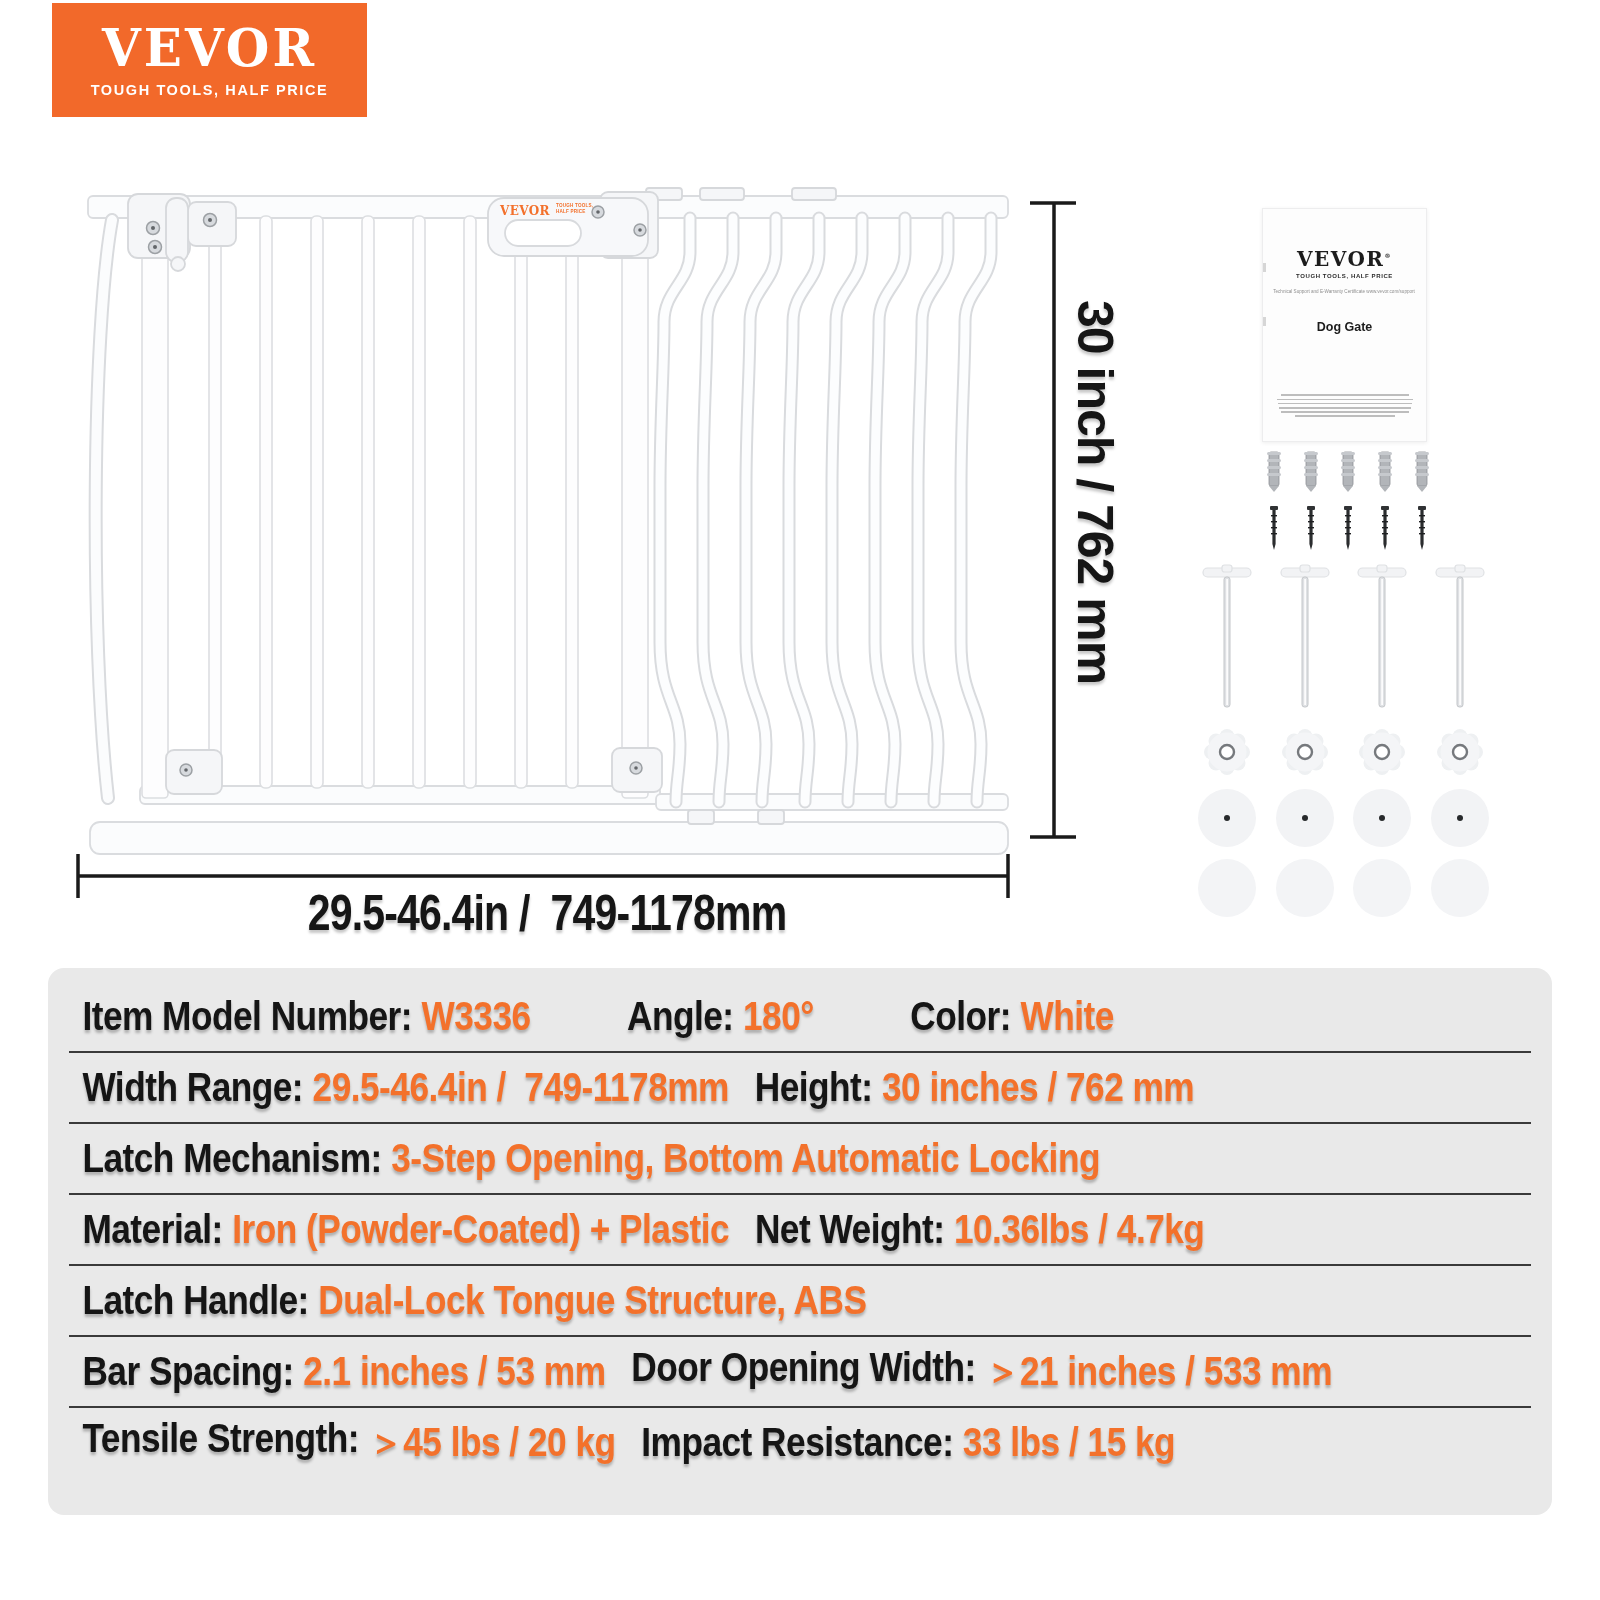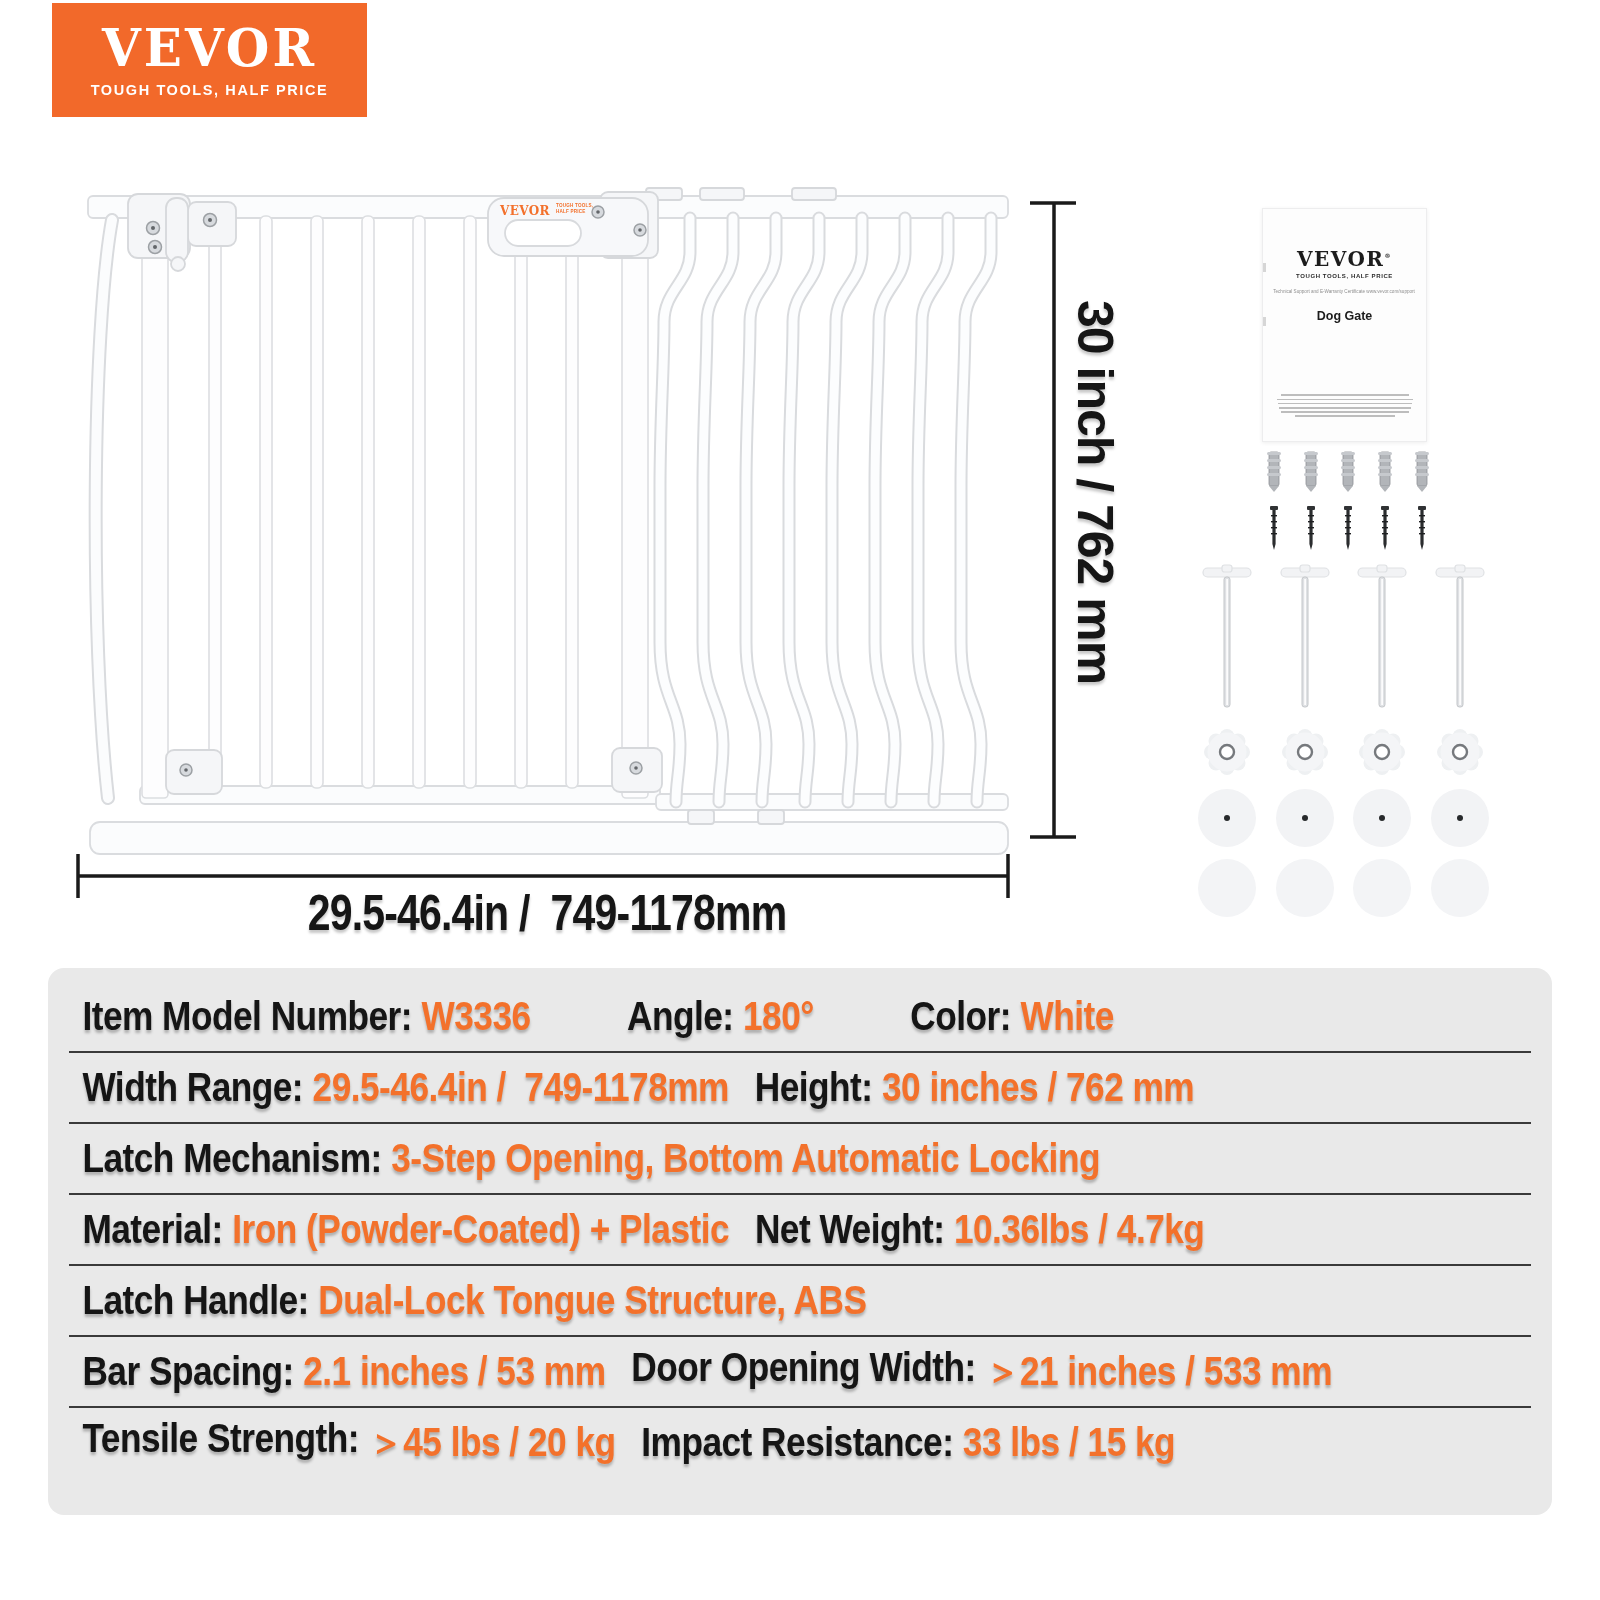--- a/index.html
+++ b/index.html
@@ -37,21 +37,21 @@
 
   
   .manual{position:absolute;left:1262px;top:208px;width:163px;height:232px;background:#fdfdfd;
     border:1px solid #ededee;box-shadow:0 1px 4px rgba(0,0,0,.07);
     display:flex;flex-direction:column;align-items:center;}
   .m-brand{font-family:"DejaVu Serif",serif;font-weight:bold;font-size:20px;color:#1c1c1c;
     letter-spacing:1.5px;margin-top:40px;line-height:1;}
   .m-brand sup{font-size:6px;}
   .m-tag{font-size:6px;font-weight:bold;color:#2a2a2a;letter-spacing:.6px;margin-top:4px;}
   .m-support{font-size:5px;color:#8e8e8e;margin-top:9px;white-space:nowrap;transform:scaleX(.92);}
-  .m-title{font-size:12.5px;font-weight:bold;color:#1c1c1c;margin-top:15px;}
+  .m-title{font-size:12.5px;font-weight:bold;color:#1c1c1c;margin-top:26px;}
   .m-para{margin-top:auto;margin-bottom:24px;display:flex;flex-direction:column;align-items:center;gap:2.6px;}
   .m-para i{display:block;height:1.6px;background:#bdbdbd;}
   .staple{position:absolute;left:0;width:3px;height:9px;background:#d6d6d6;}
 
   
   .acc-svg{position:absolute;left:1180px;top:440px;width:340px;height:500px;}
 
   
   .spec-panel{position:absolute;left:48px;top:968px;width:1504px;height:547px;background:#e9e9e9;
     border-radius:16px;display:flex;flex-direction:column;padding:14px 0 0 0;box-sizing:border-box;}

